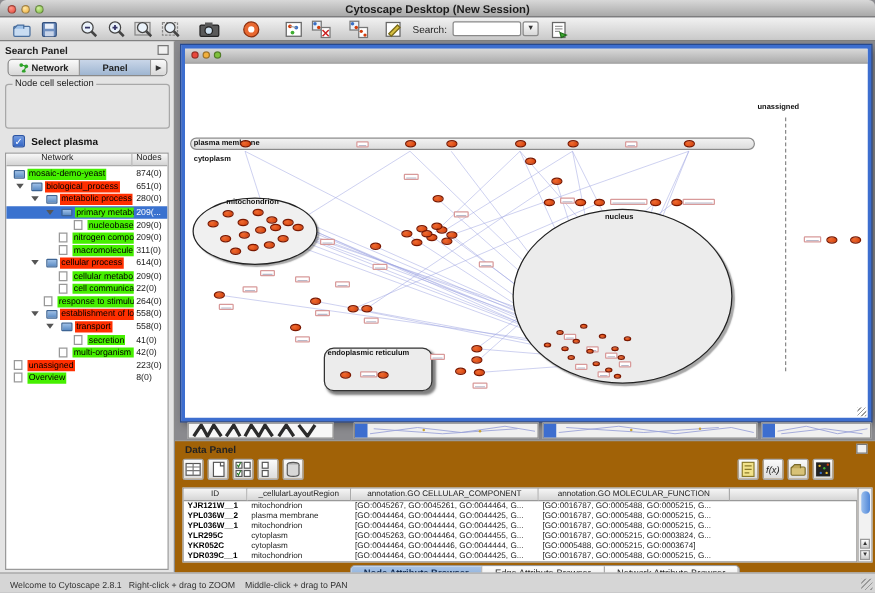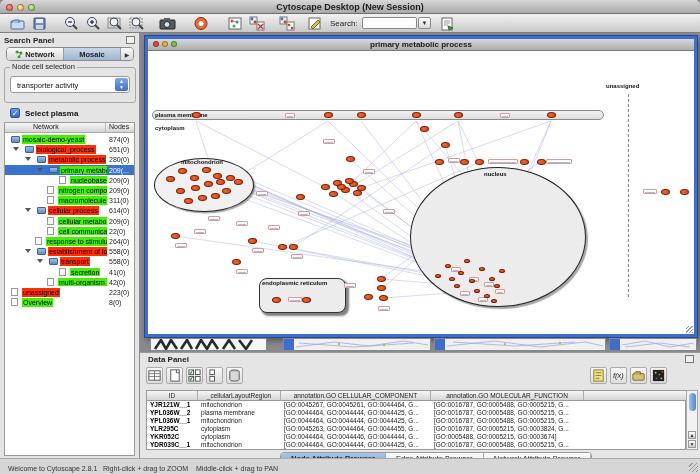--- a/index.html
+++ b/index.html
@@ -72,21 +72,21 @@
 .node.s{width:6px;height:4px;}
 .nlabel{position:absolute;height:5px;background:#fff;border:0.5px solid #d89a9a;border-radius:1px;overflow:hidden;}
 .nlabel i{display:block;margin:1.5px 1px 0 1px;height:1px;background:#b9b9c9;}
 #net-grip{position:absolute;right:1px;bottom:1px;width:7px;height:7px;background:
  repeating-linear-gradient(135deg,transparent 0 1.5px,#9a9a9a 1.5px 2.5px);}
 
 .sliver{position:absolute;top:305px;height:13px;background:#f0f0f0;border:1px solid #888;}
 .sliver .cap{position:absolute;left:0;top:0;width:10px;height:11px;background:#3d6ecf;}
 #sliver-glyphs{left:10px;width:117px;background:#f7f7f7;}
 
-#dpanel{left:140px;top:352px;width:560px;height:106px;background:#e5e5e5;border-top:1px solid #999;}
+#dpanel{left:140px;top:352px;width:560px;height:106px;background:#a16207;border-top:1px solid #999;}
 #dpanel-title{left:8px;top:2px;font-size:8px;font-weight:bold;color:#222;}
 #dpanel-float{left:545px;top:2px;width:9px;height:8px;border:1px solid #777;background:#f0f0f0;}
 .dbtn{position:absolute;top:14px;width:17px;height:17px;background:linear-gradient(#fafafa,#dcdcdc);border:1px solid #aaa;border-radius:2px;}
 .dbtn svg{width:100%;height:100%;}
 #dtable{position:absolute;left:6px;top:37px;width:540px;height:60px;background:#fff;border:1px solid #999;}
 .dth{position:absolute;top:0;height:10px;background:linear-gradient(#f6f6f6,#d6d6d6);border-right:1px solid #aaa;border-bottom:1px solid #999;font-size:6.5px;text-align:center;line-height:10px;color:#222;overflow:hidden;white-space:nowrap;}
 .dcell{position:absolute;height:8px;font-size:6.5px;line-height:8px;padding-left:3px;color:#222;white-space:nowrap;overflow:hidden;}
 .dcell.id{font-weight:bold;color:#000;}
 #dscroll{position:absolute;left:546px;top:37px;width:12px;height:60px;background:#f2f2f2;border:1px solid #aaa;}
 #dthumb{position:absolute;left:1.5px;top:2px;width:7px;height:18px;background:linear-gradient(90deg,#9cc0ee,#4f86d8);border-radius:4px;}
@@ -194,30 +194,26 @@
       <div class="cp-tab">
         <svg width="8" height="8" viewBox="0 0 8 8">
           <circle cx="2" cy="2" r="1.5" fill="#2fa32a"></circle>
           <circle cx="6" cy="3" r="1.5" fill="#2fa32a"></circle>
           <circle cx="4" cy="7" r="1.5" fill="#2fa32a"></circle>
           <path d="M2,2 L6,3 L4,7" stroke="#2fa32a" fill="none"></path>
         </svg>
         <span>Network</span>
       </div>
       <div class="cp-tab sel">
-        <span>Mosaic</span>
+        <span>Panel</span>
       </div>
       <div class="cp-tab-arrow">▶</div>
     </div>
   <div class="abs" id="groupbox"></div>
   <span class="abs" id="groupbox-title">Node cell selection</span>
-  <div class="abs" id="dropdown">
-    <span class="abs" id="dropdown-val">transporter activity</span>
-    <span id="dropdown-step">▲<br>▼</span>
-  </div>
   <span class="abs" id="chk">✓</span>
   <span class="abs" id="chk-label">Select plasma</span>
   <div class="abs" id="treebox">
     <div id="tree-head">
       <span class="c1">Network</span>
       <span class="c2">Nodes</span>
       <span class="div"></span>
     </div>
     <div id="tree-rows">
         <div class="trow" style="top: 11px;">
@@ -314,21 +310,20 @@
       </div>
   </div>
 </div>
 
 <div class="abs" id="desktop">
   <div class="abs" id="netwin">
     <div id="netwin-titlebar">
       <span class="tl r"></span>
       <span class="tl y"></span>
       <span class="tl g"></span>
-      <div id="netwin-title">primary metabolic process</div>
     </div>
     <div id="canvas">
       <svg id="edges">
           <line x1="95" y1="135" x2="300" y2="210" stroke="#99a0e0" stroke-width="0.7" opacity="0.55"></line>
           <line x1="95" y1="138" x2="305" y2="215" stroke="#99a0e0" stroke-width="0.7" opacity="0.55"></line>
           <line x1="95" y1="132" x2="310" y2="220" stroke="#99a0e0" stroke-width="0.7" opacity="0.55"></line>
           <line x1="90" y1="128" x2="315" y2="225" stroke="#99a0e0" stroke-width="0.7" opacity="0.55"></line>
           <line x1="98" y1="140" x2="320" y2="228" stroke="#99a0e0" stroke-width="0.7" opacity="0.55"></line>
           <line x1="95" y1="130" x2="330" y2="235" stroke="#99a0e0" stroke-width="0.7" opacity="0.55"></line>
           <line x1="92" y1="125" x2="340" y2="230" stroke="#99a0e0" stroke-width="0.7" opacity="0.55"></line>

